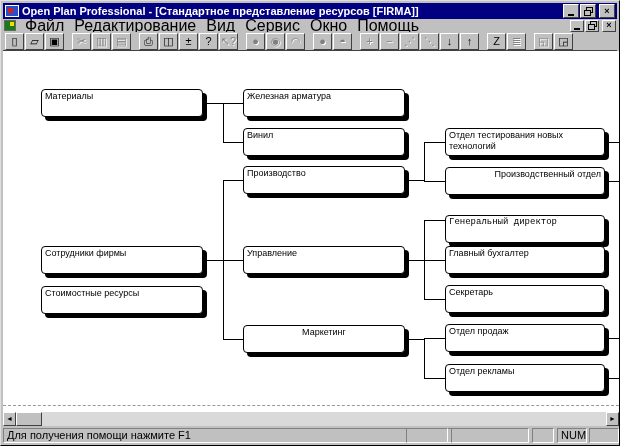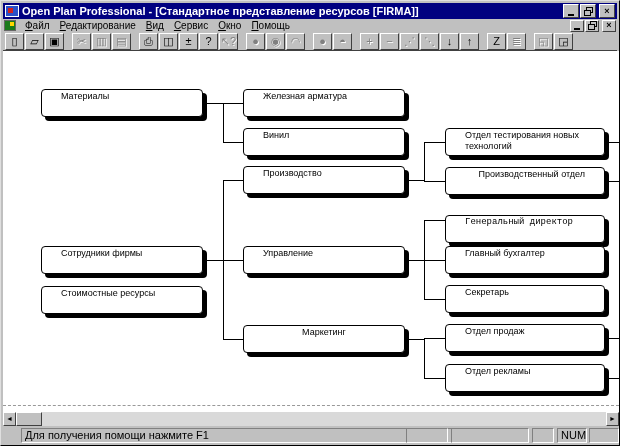--- a/index.html
+++ b/index.html
@@ -24,57 +24,57 @@
   .ico-restore { position:relative; width:9px; height:9px; }
   .ico-restore i { position:absolute; border:1px solid #000; background:#c0c0c0; }
   .ico-restore i.b1 { left:2px; top:0; width:7px; height:6px; }
   .ico-restore i.b2 { left:0; top:3px; width:7px; height:6px; }
 
   
   .menubar { position:absolute; left:2px; top:18px; right:2px; height:13px;
     display:flex; align-items:center; padding:0 1px; }
   .child-icon { width:12px; height:11px; background:#1a7a1a; border:1px solid #666; position:relative; margin-right:4px; flex:none; }
   .child-icon i { position:absolute; right:1px; top:1px; width:4px; height:4px; background:#ffd700; }
-  .menu-item { font-size:10px; color:#000; padding:0 5px; white-space:nowrap; }
+  .menu-item { font-size:16px; color:#000; padding:0 5px; white-space:nowrap; }
   .mu { text-decoration:underline; }
   .menubar .winbtns { margin-left:auto; }
   .menubar .wbtn { width:14px; height:12px; }
 
   
   .toolbar { position:absolute; left:2px; top:31px; right:2px; height:19px;
     display:flex; align-items:center; padding:0 2px; border-bottom:1px solid #404040; background:#c0c0c0; }
   .tb-group { display:flex; margin-right:7px; }
   .tb-btn { width:19px; height:17px; background:#c0c0c0; border:1px solid;
     border-color:#fff #404040 #404040 #fff; display:flex; align-items:center; justify-content:center;
     padding:0; margin-right:1px; font-family:"Liberation Sans", sans-serif; }
   .tb-ico { font-size:11px; line-height:1; color:#000; }
   .tb-btn.disabled .tb-ico { color:#808080; text-shadow:1px 1px 0 #fff; }
 
   
   .canvas { position:absolute; left:2px; top:50px; width:616px; height:361px; background:#fff; overflow:hidden; }
   .node { position:absolute; background:#fff; border:1px solid #000; border-radius:4px;
-    box-shadow:4px 4px 0 0 #000; padding:1px 19px; overflow:hidden; }
+    box-shadow:4px 4px 0 0 #000; padding:1px 3px; overflow:hidden; }
   .node-label { font-size:9px; line-height:11px; color:#000; display:block; }
   .conn { position:absolute; background:#000; }
   .page-break { position:absolute; left:0; width:616px; height:0; border-top:1px dashed #999; }
 
   
   .hscroll { position:absolute; left:2px; top:411px; width:616px; height:14px; background:#d9d9d9; }
   .sbtn { position:absolute; top:0; width:13px; height:14px; background:#c0c0c0; border:1px solid;
     border-color:#fff #404040 #404040 #fff; font-size:7px; line-height:12px; text-align:center; color:#000; }
   .sbtn.left { left:0; } .sbtn.right { right:0; }
   .sthumb { position:absolute; left:13px; top:0; width:26px; height:14px; background:#c0c0c0;
     border:1px solid; border-color:#fff #404040 #404040 #fff; }
 
   
   .statusbar { position:absolute; left:2px; top:426px; width:616px; height:17px; background:#c0c0c0; }
   .spanel { position:absolute; top:1px; height:15px; background:#c0c0c0; border:1px solid;
     border-color:#808080 #fff #fff #808080; font-size:11px; line-height:13px; padding:0 3px; color:#000;
     white-space:nowrap; overflow:hidden; }
-  .sp-main { left:0; width:468px;margin-left:18px; }
+  .sp-main { left:0; width:468px; }
   .sp-2 { left:403px; width:42px; }
   .sp-3 { left:448px; width:78px; }
   .sp-4 { left:529px; width:22px; }
   .sp-num { left:554px; width:30px; }
   .sp-5 { left:586px; width:30px; }
 </style>
 </head>
 <body>
 
 <div class="window">

